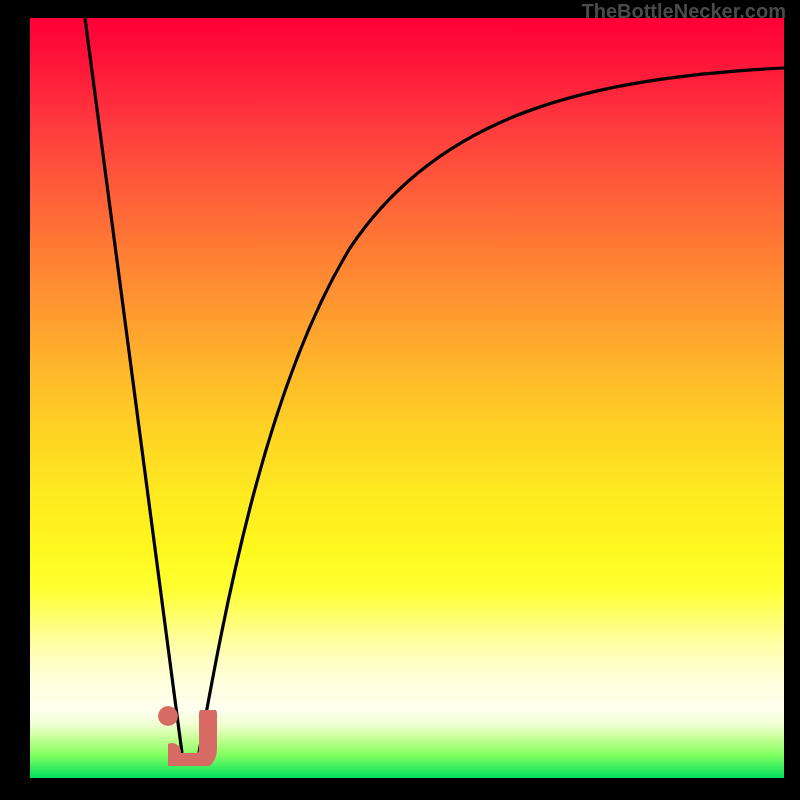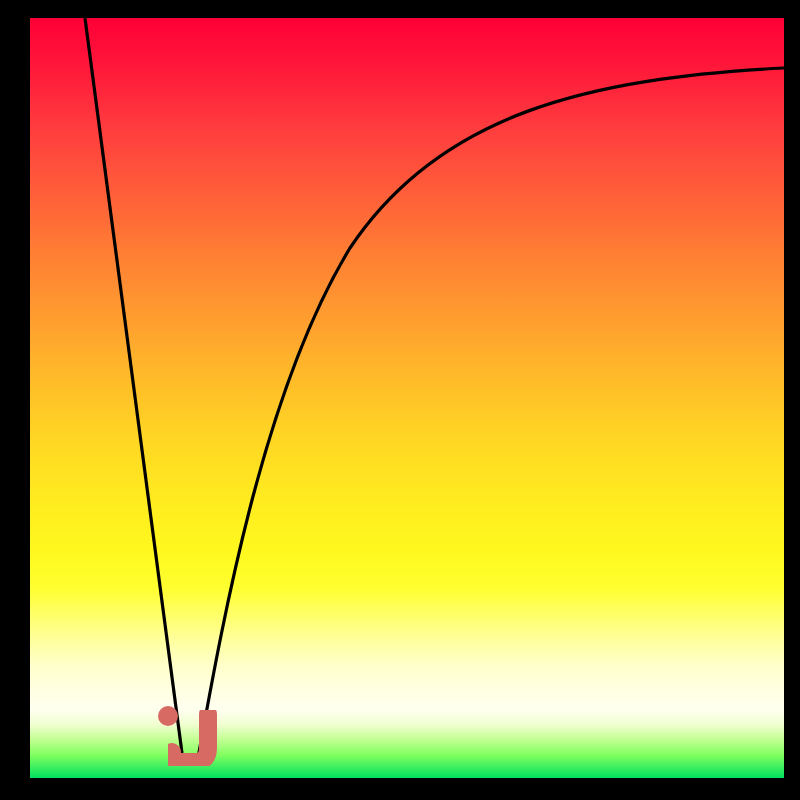--- a/index.html
+++ b/index.html
@@ -34,20 +34,21 @@
   .dot{width:20px;height:20px}
   .hook{position:absolute;width:50px;height:56px}
   .hook svg{width:100%;height:100%}
 </style>
 </head>
 <body>
 <div class="frame">
 
   <div class="plot"></div>
 
+  <div class="attrib">TheBottleNecker.com</div>
 
   <svg class="curves" viewBox="0 0 754 760">
     <path d="M 55 0 L 152 735"></path>
     <path d="M 168 740
          C 195 590, 235 370, 320 230
          C 410 95, 560 60, 754 50"></path>
   </svg>
 
   <div class="marker dot" style="left:158px;top:706px"></div>
 

